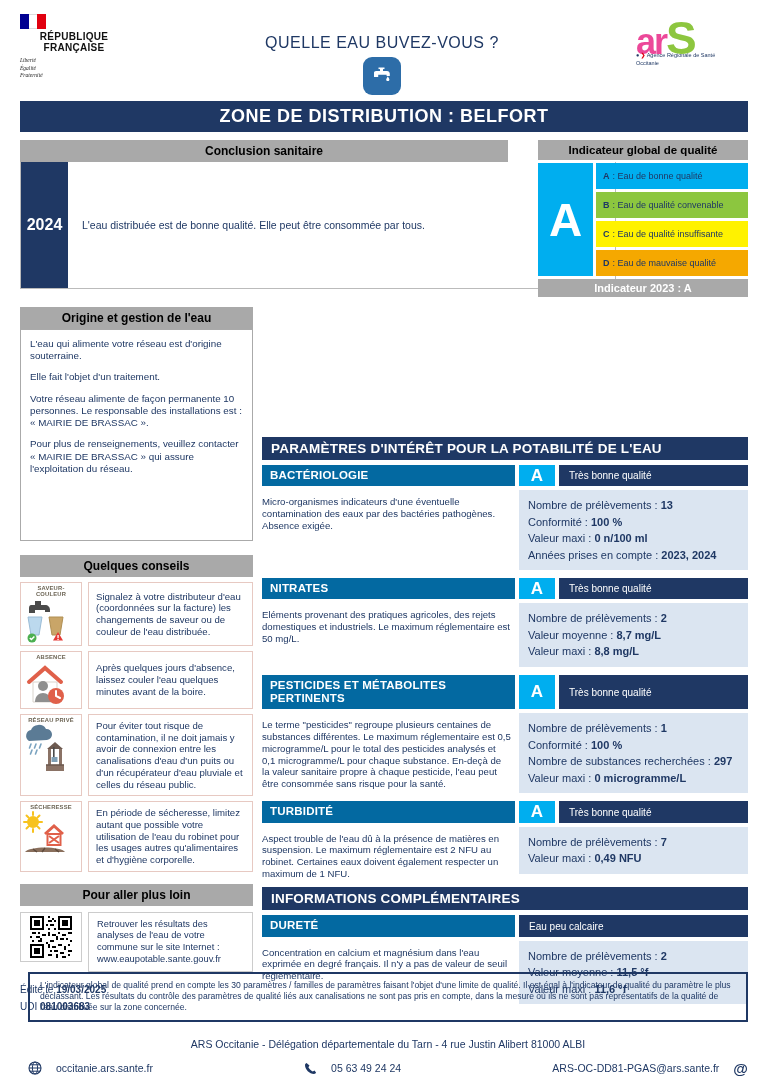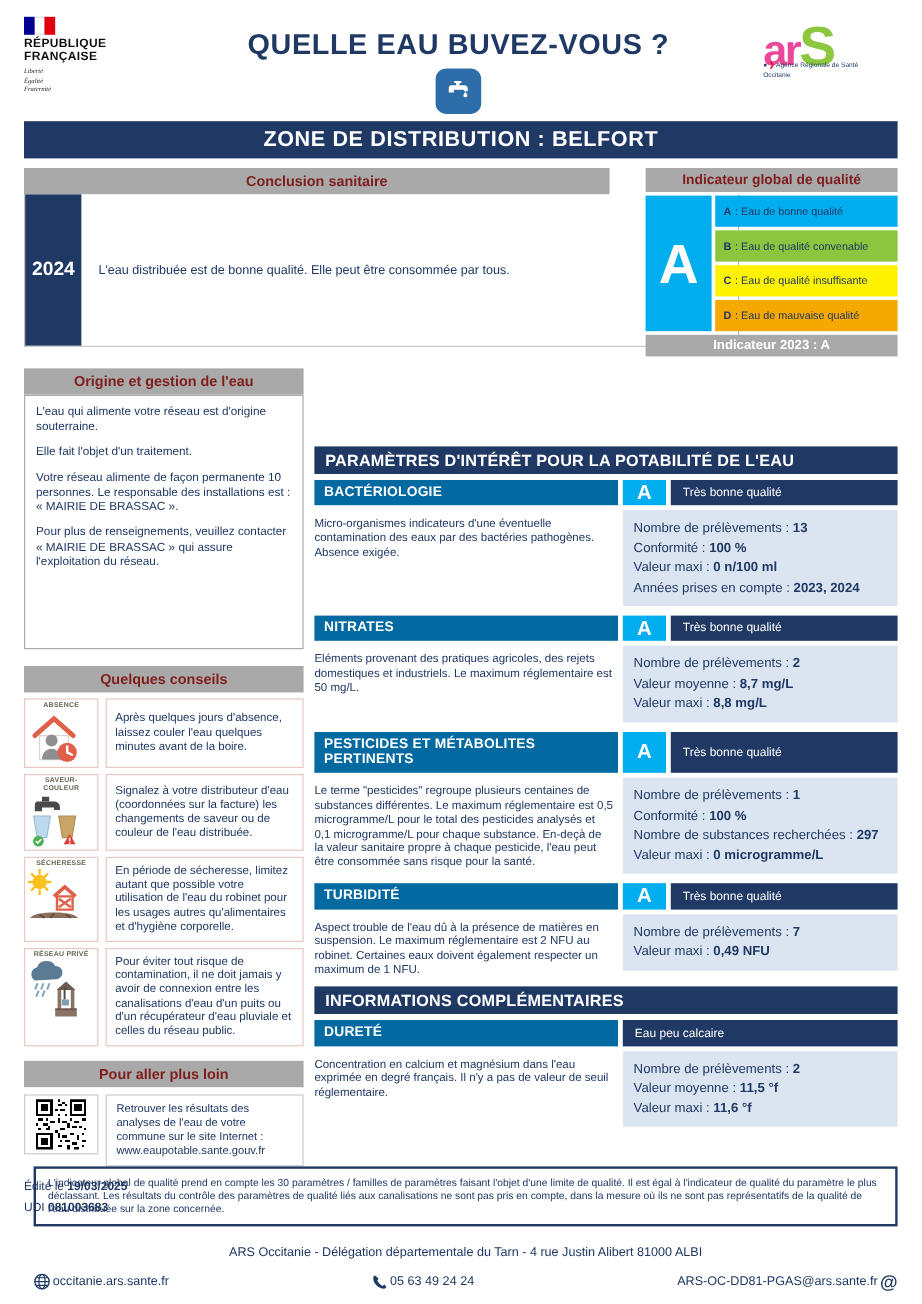--- a/index.html
+++ b/index.html
@@ -5,54 +5,54 @@
   * { margin:0; padding:0; box-sizing:border-box; }
   html,body { width:768px; height:1087px; background:#fff; font-family:"Liberation Sans", sans-serif; color:#1f3864; overflow:hidden; }
   .page { position:relative; width:768px; height:1087px; padding:14px 20px 0 20px; }
 
   
   .top-header { display:flex; align-items:flex-start; }
   .marianne { width:108px; flex:none; }
   .flag { display:flex; width:26px; height:15px; margin-bottom:2px; }
   .flag span { flex:1; }
   .flag .b{background:#000091;} .flag .w{background:#fff; border-top:1px solid #ddd; border-bottom:1px solid #ddd;} .flag .r{background:#e1000f;}
-  .rf-name { font-size:10px; font-weight:bold; color:#111; line-height:1.1; letter-spacing:.3px; }
+  .rf-name { font-size:10px; font-weight:bold; color:#111; line-height:1.1; letter-spacing:.3px;text-align:center; }
   .rf-motto { margin-top:4px; font-family:"Liberation Serif", serif; font-style:italic; font-size:5.5px; color:#222; line-height:1.4; }
   .title-block { flex:1; text-align:center; }
-  .main-title { font-size:24px; font-weight:bold; color:#1f3864; letter-spacing:.5px; margin-top:10px; }
+  .main-title { font-size:16px; font-weight:normal; color:#1f3864; letter-spacing:.5px; margin-top:20px; }
   .tap-icon { display:inline-flex; align-items:center; justify-content:center; width:38px; height:38px; background:#2d6da8; border-radius:9px; margin-top:5px; }
   .ars-logo { width:112px; flex:none; text-align:left; padding-top:6px; }
   .ars-word { line-height:.8; white-space:nowrap; }
   .ars-ar { font-size:36px; font-weight:bold; color:#ec4899; letter-spacing:-2px; }
   .ars-s { font-size:46px; font-weight:bold; color:#8dc63f; letter-spacing:-2px; }
   .ars-sub { font-size:5.5px; color:#1f3864; margin-top:-6px; line-height:1.5; }
   .ars-sub .dot{color:#1f3864;} .ars-sub .chev{color:#e1000f; font-weight:bold;}
 
   
   .zone-banner { margin-top:6px; background:#1f3864; color:#fff; text-align:center; font-size:18px; font-weight:bold; padding:5px 0; letter-spacing:.5px; }
 
   
   .row1 { display:flex; margin-top:8px; gap:10px; }
   .conclusion-wrap { width:508px; flex:none; }
-  .bar-gray { background:#a9a9a9; color:#7f1d1d; font-weight:bold; font-size:12px; text-align:center; padding:4px 0; }
+  .bar-gray { background:#a9a9a9; color:#000000; font-weight:bold; font-size:12px; text-align:center; padding:4px 0; }
   .conclusion-bar { width:488px; }
   .conclusion-box { display:flex; border:1px solid #bbb; border-top:none; height:127px; width:596px; }
   .year-box { width:47px; flex:none; background:#1f3864; color:#fff; font-size:16px; font-weight:bold; display:flex; align-items:center; justify-content:center; }
   .conclusion-text { flex:1; display:flex; align-items:center; padding:8px 14px; font-size:10.5px; background:#fff; }
   .indicator-wrap { width:210px; flex:none; }
   .indicator-body { display:flex; gap:3px; margin-top:3px; }
   .grade-big { width:55px; flex:none; background:#00aeef; color:#fff; font-size:46px; font-weight:bold; display:flex; align-items:center; justify-content:center; }
   .legend { flex:1; display:flex; flex-direction:column; gap:3px; }
   .legend-item { height:26px; display:flex; align-items:center; padding:0 7px; font-size:9px; color:#1f3864; }
   .legend-item b { margin-right:3px; }
   .lg-a{background:#00aeef;} .lg-b{background:#8cc63f;} .lg-c{background:#fff200;} .lg-d{background:#f5a800;}
   .indicator-footer { margin-top:3px; background:#a9a9a9; color:#fff; font-weight:bold; font-size:11px; text-align:center; padding:3px 0; }
 
   
-  .main { display:flex; gap:9px; margin-top:10px; align-items:center; }
+  .main { display:flex; gap:9px; margin-top:10px; align-items:flex-end; }
   .col-left { width:233px; flex:none; }
   .col-right { width:486px; flex:none; }
 
   .origine-box { border:1px solid #aaa; padding:8px 9px; min-height:212px; font-size:9.8px; line-height:1.25; background:#fff; }
   .origine-box p { margin-bottom:9px; }
 
   .conseils-header { margin-top:14px; }
   .conseil-row { display:flex; gap:6px; margin-top:5px; }
   .conseil-icon-box { width:62px; flex:none; border:1px solid #e7c9c2; padding:2px; text-align:center; }
   .conseil-label { font-size:5.8px; font-weight:bold; color:#6b6353; letter-spacing:.2px; }
@@ -75,21 +75,21 @@
   .sec-body { display:grid; grid-template-columns:253px 1fr; column-gap:4px; margin-top:4px; margin-bottom:8px; }
   .sec-desc { font-size:9.6px; line-height:1.22; padding-top:6px; padding-right:4px; }
   .stats-box { background:#dbe5f1; padding:7px 9px; font-size:11px; line-height:1.5; align-self:start; }
   .stats-box .v { font-weight:bold; }
 
   
   .bottom-block { position:absolute; left:28px; right:20px; top:972px; }
   .disclaimer { border:2px solid #1f3864; padding:6px 10px; font-size:8.6px; line-height:1.3; }
   .address-line { text-align:center; font-size:10.5px; margin-top:16px; }
   .contacts { display:flex; justify-content:space-between; align-items:center; margin-top:10px; font-size:10.5px; }
-  .contact-item { display:flex; align-items:center; gap:2px; }
+  .contact-item { display:flex; align-items:center; gap:14px; }
   .at-circle { font-size:15px; font-weight:bold; }
   svg { display:block; }
 </style>
 </head>
 <body>
 
 <div class="page">
 
   <div class="top-header">
     <div class="marianne">
@@ -170,56 +170,84 @@
         <p>L'eau qui alimente votre réseau est d'origine souterraine.</p>
         <p>Elle fait l'objet d'un traitement.</p>
         <p>Votre réseau alimente de façon permanente 10 personnes. Le responsable des installations est : « MAIRIE DE BRASSAC ».</p>
         <p>Pour plus de renseignements, veuillez contacter « MAIRIE DE BRASSAC » qui assure l'exploitation du réseau.</p>
       </div>
 
       <div class="bar-gray conseils-header">Quelques conseils</div>
 
       <div class="conseil-row">
         <div class="conseil-icon-box">
-          <div class="conseil-label">ABSENCE</div>
-          <span>
-            <svg width="44" height="46" viewBox="0 0 44 46">
-              <path d="M6 22 L22 8 L38 22" stroke="#e0604a" stroke-width="4" fill="none" stroke-linecap="round"></path>
-              <path d="M10 22 h24 v20 h-24 z" fill="#fff" stroke="#d9d4cd" stroke-width="1"></path>
-              <circle cx="20" cy="26" r="5" fill="#8f8f8f"></circle>
-              <path d="M12 42 c0-6 4-9 8-9 s8 3 8 9 z" fill="#8f8f8f"></path>
-              <circle cx="33" cy="36" r="8" fill="#e0604a"></circle>
-              <path d="M33 31 v5 l4 2" stroke="#fff" stroke-width="2" fill="none" stroke-linecap="round"></path>
-            </svg>
-          </span>
-        </div>
-        <div class="conseil-text-box">
-            <span>Après quelques jours d'absence, laissez couler l'eau quelques minutes avant de la boire.</span>
-          </div>
-      </div>
-
-      <div class="conseil-row">
-        <div class="conseil-icon-box">
           <div class="conseil-label">SAVEUR-COULEUR</div>
           <span>
             <svg width="44" height="46" viewBox="0 0 44 46">
               <path d="M12 4 h6 v4 h-6 z" fill="#4a4a4a"></path>
               <path d="M8 8 h14 c3 0 5 2 5 5 v2 h-5 v-2 H12 v3 H6 v-5 c0-2 1-3 2-3z" fill="#4a4a4a"></path>
               <path d="M5 20 l3 18 h8 l3-18 z" fill="#bcd9ee" stroke="#9bbcd6" stroke-width="1"></path>
               <path d="M26 20 l3 18 h8 l3-18 z" fill="#c9a568" stroke="#b08f53" stroke-width="1"></path>
               <circle cx="9" cy="41" r="4.5" fill="#4caf50"></circle>
               <path d="M6.8 41 l1.6 1.6 3-3.2" stroke="#fff" stroke-width="1.4" fill="none"></path>
               <path d="M35 35 l5 8.5 h-10 z" fill="#e53935"></path>
               <rect x="34.4" y="38" width="1.3" height="3" fill="#fff"></rect>
               <rect x="34.4" y="41.8" width="1.3" height="1.2" fill="#fff"></rect>
             </svg>
           </span>
         </div>
         <div class="conseil-text-box">
             <span>Signalez à votre distributeur d'eau (coordonnées sur la facture) les changements de saveur ou de couleur de l'eau distribuée.</span>
+          </div>
+      </div>
+
+      <div class="conseil-row">
+        <div class="conseil-icon-box">
+          <div class="conseil-label">ABSENCE</div>
+          <span>
+            <svg width="44" height="46" viewBox="0 0 44 46">
+              <path d="M6 22 L22 8 L38 22" stroke="#e0604a" stroke-width="4" fill="none" stroke-linecap="round"></path>
+              <path d="M10 22 h24 v20 h-24 z" fill="#fff" stroke="#d9d4cd" stroke-width="1"></path>
+              <circle cx="20" cy="26" r="5" fill="#8f8f8f"></circle>
+              <path d="M12 42 c0-6 4-9 8-9 s8 3 8 9 z" fill="#8f8f8f"></path>
+              <circle cx="33" cy="36" r="8" fill="#e0604a"></circle>
+              <path d="M33 31 v5 l4 2" stroke="#fff" stroke-width="2" fill="none" stroke-linecap="round"></path>
+            </svg>
+          </span>
+        </div>
+        <div class="conseil-text-box">
+            <span>Après quelques jours d'absence, laissez couler l'eau quelques minutes avant de la boire.</span>
+          </div>
+      </div>
+
+      <div class="conseil-row">
+        <div class="conseil-icon-box">
+          <div class="conseil-label">RÉSEAU PRIVÉ</div>
+          <span>
+            <svg width="44" height="50" viewBox="0 0 44 50">
+              <path d="M6 18 a6 6 0 0 1 2-11 a8 7 0 0 1 15-1 a5.5 5.5 0 0 1 1 11 z" fill="#5b7b95"></path>
+              <g stroke="#7aa3c0" stroke-width="1.6" stroke-linecap="round">
+                <path d="M8 21 l-1.5 4"></path>
+                  <path d="M13 21 l-1.5 4"></path>
+                  <path d="M18 21 l-1.5 4"></path>
+                <path d="M9 27 l-1.5 4"></path>
+                  <path d="M14 27 l-1.5 4"></path>
+              </g>
+              <path d="M24 26 l8-7 8 7 z" fill="#6d5a50"></path>
+              <rect x="25" y="26" width="3" height="16" fill="#8a7265"></rect>
+              <rect x="36" y="26" width="3" height="16" fill="#8a7265"></rect>
+              <rect x="30" y="24" width="1.6" height="10" fill="#4a4a4a"></rect>
+              <path d="M28.5 34 h6 v5 h-6 z" fill="#7f9fb5"></path>
+              <path d="M23 42 h18 v6 h-18 z" fill="#8a7265"></path>
+              <path d="M23 42 h18" stroke="#6d5a50" stroke-width="1.6"></path>
+            </svg>
+          </span>
+        </div>
+        <div class="conseil-text-box">
+            <span>Pour éviter tout risque de contamination, il ne doit jamais y avoir de connexion entre les canalisations d'eau d'un puits ou d'un récupérateur d'eau pluviale et celles du réseau public.</span>
           </div>
       </div>
 
       <div class="conseil-row">
         <div class="conseil-icon-box">
           <div class="conseil-label">SÉCHERESSE</div>
           <span>
             <svg width="44" height="46" viewBox="0 0 44 46">
               <circle cx="10" cy="12" r="6" fill="#f7c21e"></circle>
               <g stroke="#f7c21e" stroke-width="2" stroke-linecap="round">
@@ -235,48 +263,20 @@
               <path d="M22 24 L31 16 L40 24" stroke="#e0604a" stroke-width="3" fill="none"></path>
               <path d="M24.5 24 h13 v11 h-13 z" fill="#fff" stroke="#e0604a" stroke-width="2"></path>
               <path d="M26 26 l10 7 M36 26 l-10 7" stroke="#e0604a" stroke-width="2"></path>
               <path d="M2 42 c4-6 36-6 40 0 z" fill="#8a6f5c"></path>
               <path d="M10 39 l4 3 M22 38 l-3 4 M32 39 l4 3" stroke="#5d4a3c" stroke-width="1.4"></path>
             </svg>
           </span>
         </div>
         <div class="conseil-text-box">
             <span>En période de sécheresse, limitez autant que possible votre utilisation de l'eau du robinet pour les usages autres qu'alimentaires et d'hygiène corporelle.</span>
-          </div>
-      </div>
-
-      <div class="conseil-row">
-        <div class="conseil-icon-box">
-          <div class="conseil-label">RÉSEAU PRIVÉ</div>
-          <span>
-            <svg width="44" height="50" viewBox="0 0 44 50">
-              <path d="M6 18 a6 6 0 0 1 2-11 a8 7 0 0 1 15-1 a5.5 5.5 0 0 1 1 11 z" fill="#5b7b95"></path>
-              <g stroke="#7aa3c0" stroke-width="1.6" stroke-linecap="round">
-                <path d="M8 21 l-1.5 4"></path>
-                  <path d="M13 21 l-1.5 4"></path>
-                  <path d="M18 21 l-1.5 4"></path>
-                <path d="M9 27 l-1.5 4"></path>
-                  <path d="M14 27 l-1.5 4"></path>
-              </g>
-              <path d="M24 26 l8-7 8 7 z" fill="#6d5a50"></path>
-              <rect x="25" y="26" width="3" height="16" fill="#8a7265"></rect>
-              <rect x="36" y="26" width="3" height="16" fill="#8a7265"></rect>
-              <rect x="30" y="24" width="1.6" height="10" fill="#4a4a4a"></rect>
-              <path d="M28.5 34 h6 v5 h-6 z" fill="#7f9fb5"></path>
-              <path d="M23 42 h18 v6 h-18 z" fill="#8a7265"></path>
-              <path d="M23 42 h18" stroke="#6d5a50" stroke-width="1.6"></path>
-            </svg>
-          </span>
-        </div>
-        <div class="conseil-text-box">
-            <span>Pour éviter tout risque de contamination, il ne doit jamais y avoir de connexion entre les canalisations d'eau d'un puits ou d'un récupérateur d'eau pluviale et celles du réseau public.</span>
           </div>
       </div>
 
       <div class="bar-gray plusloin-header">Pour aller plus loin</div>
       <div class="plusloin-row">
         <div class="qr-box">
           <svg width="42" height="42" viewBox="0 0 21 21" shape-rendering="crispEdges">
             <rect width="21" height="21" fill="#fff"></rect>
             <g fill="#000">
               <path d="M0 0h7v1h-7z M0 1h1v5h-1z M6 1h1v5h-1z M0 6h7v1h-7z M2 2h3v3h-3z"></path>

